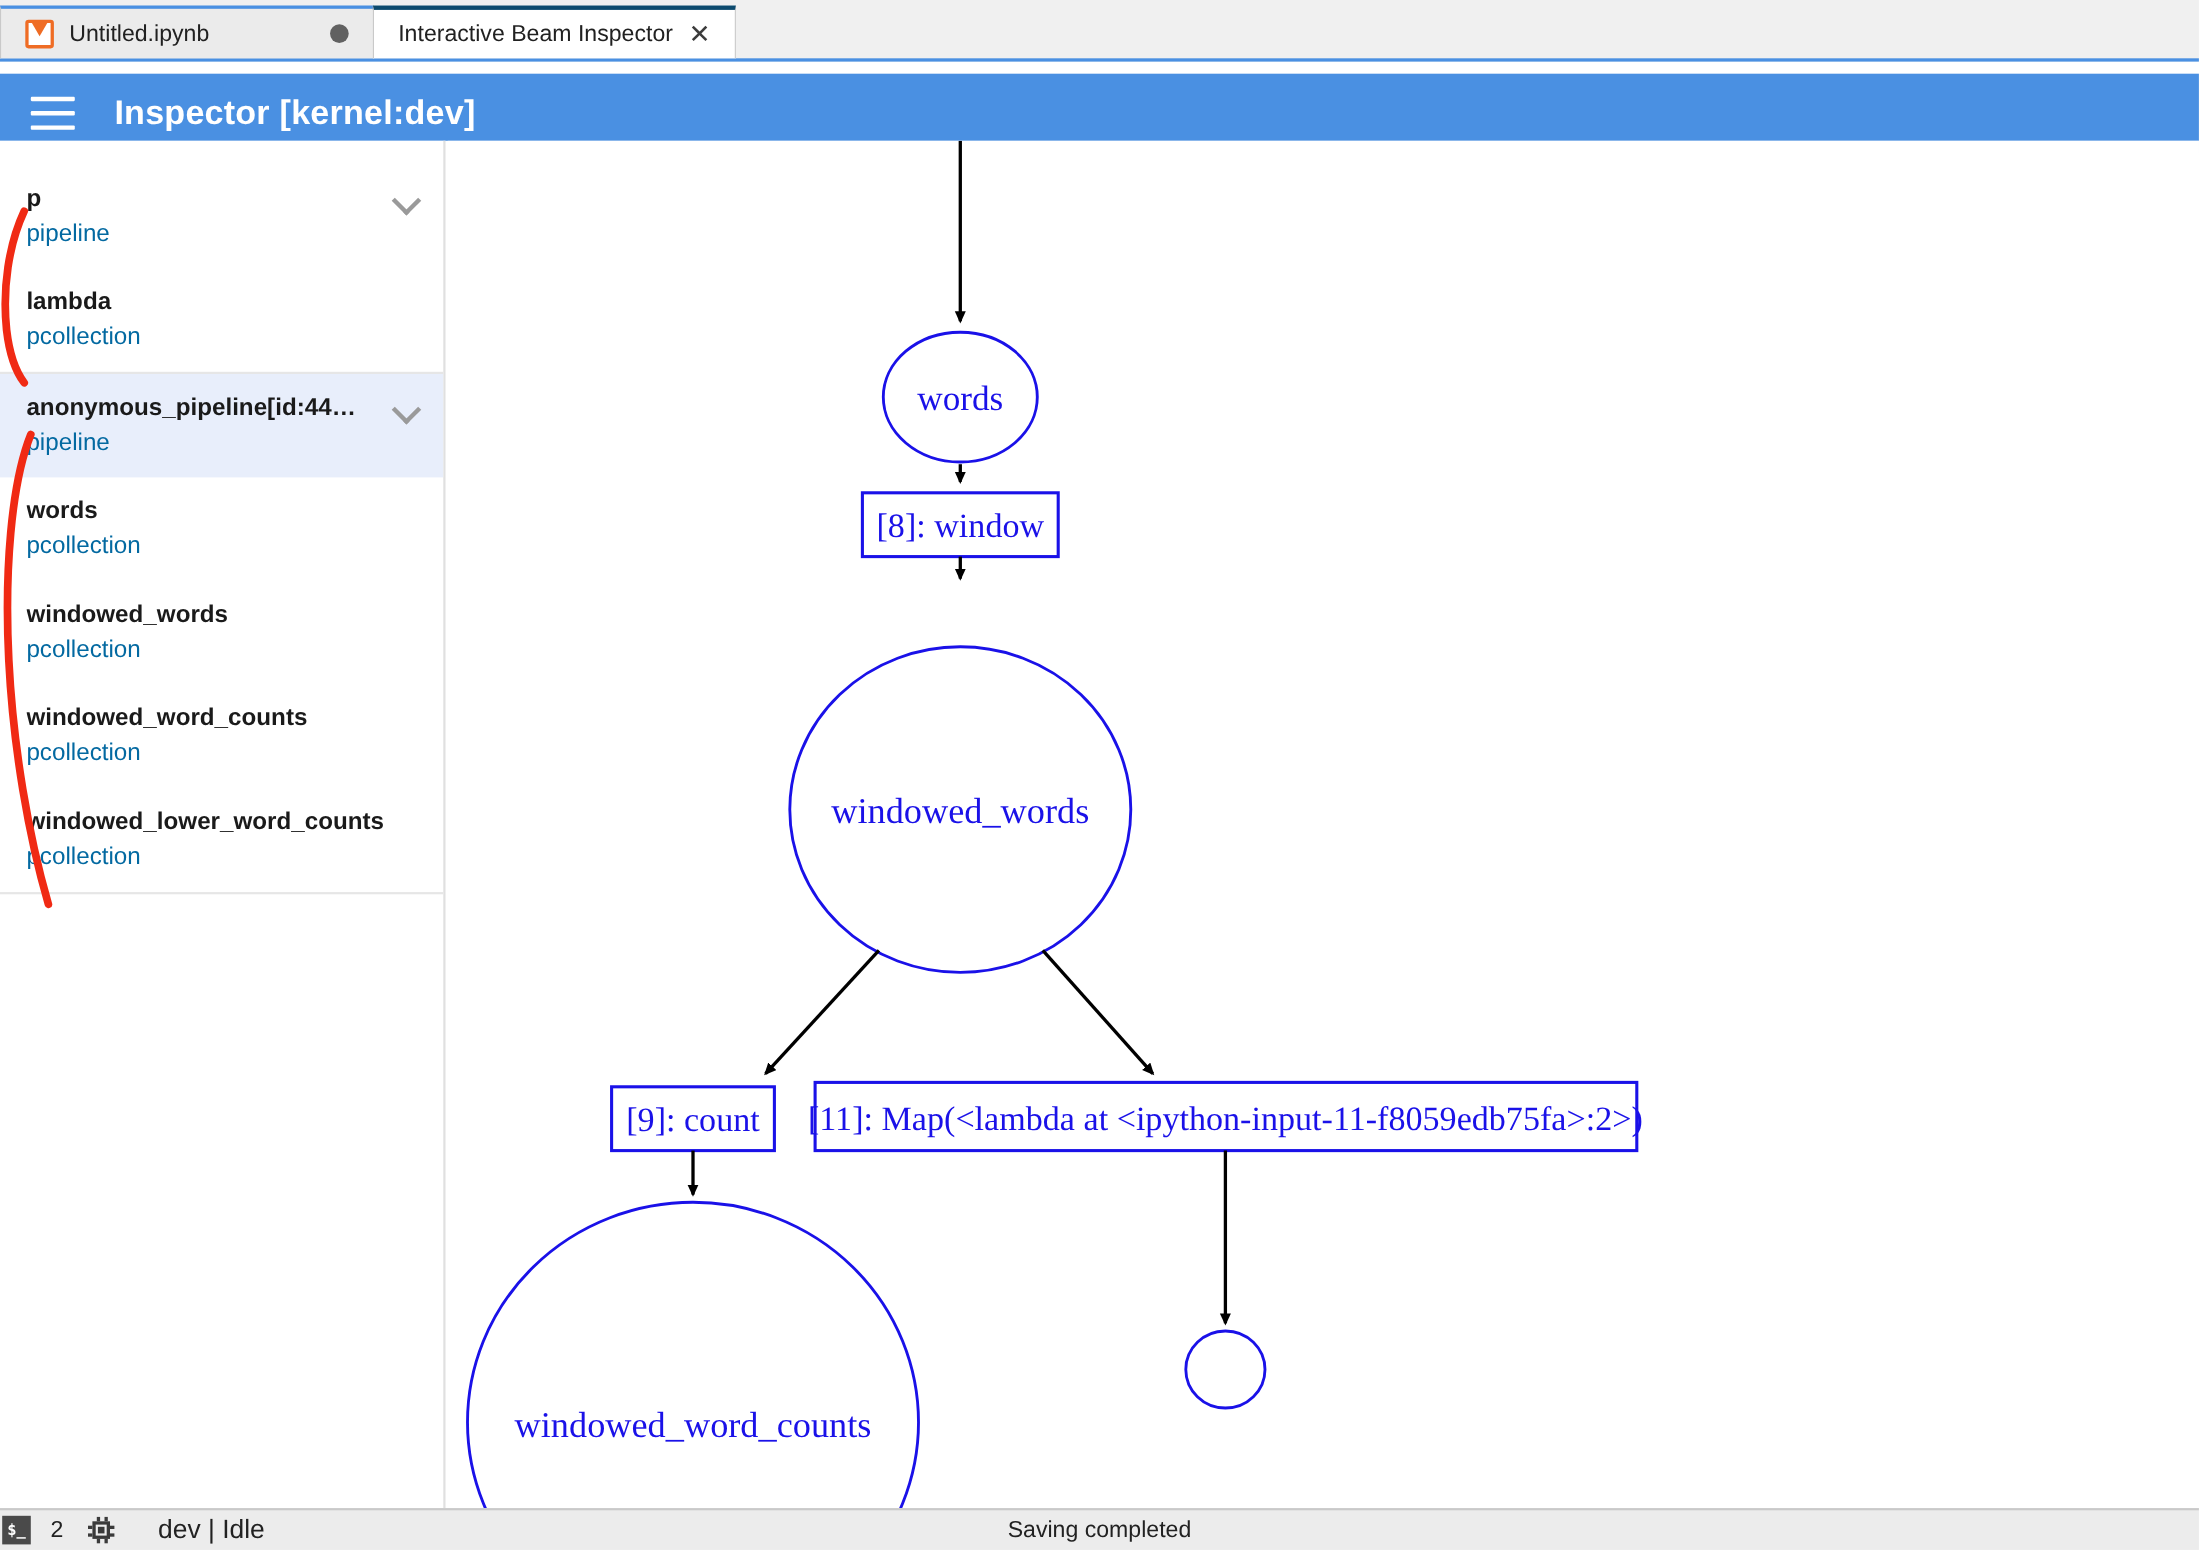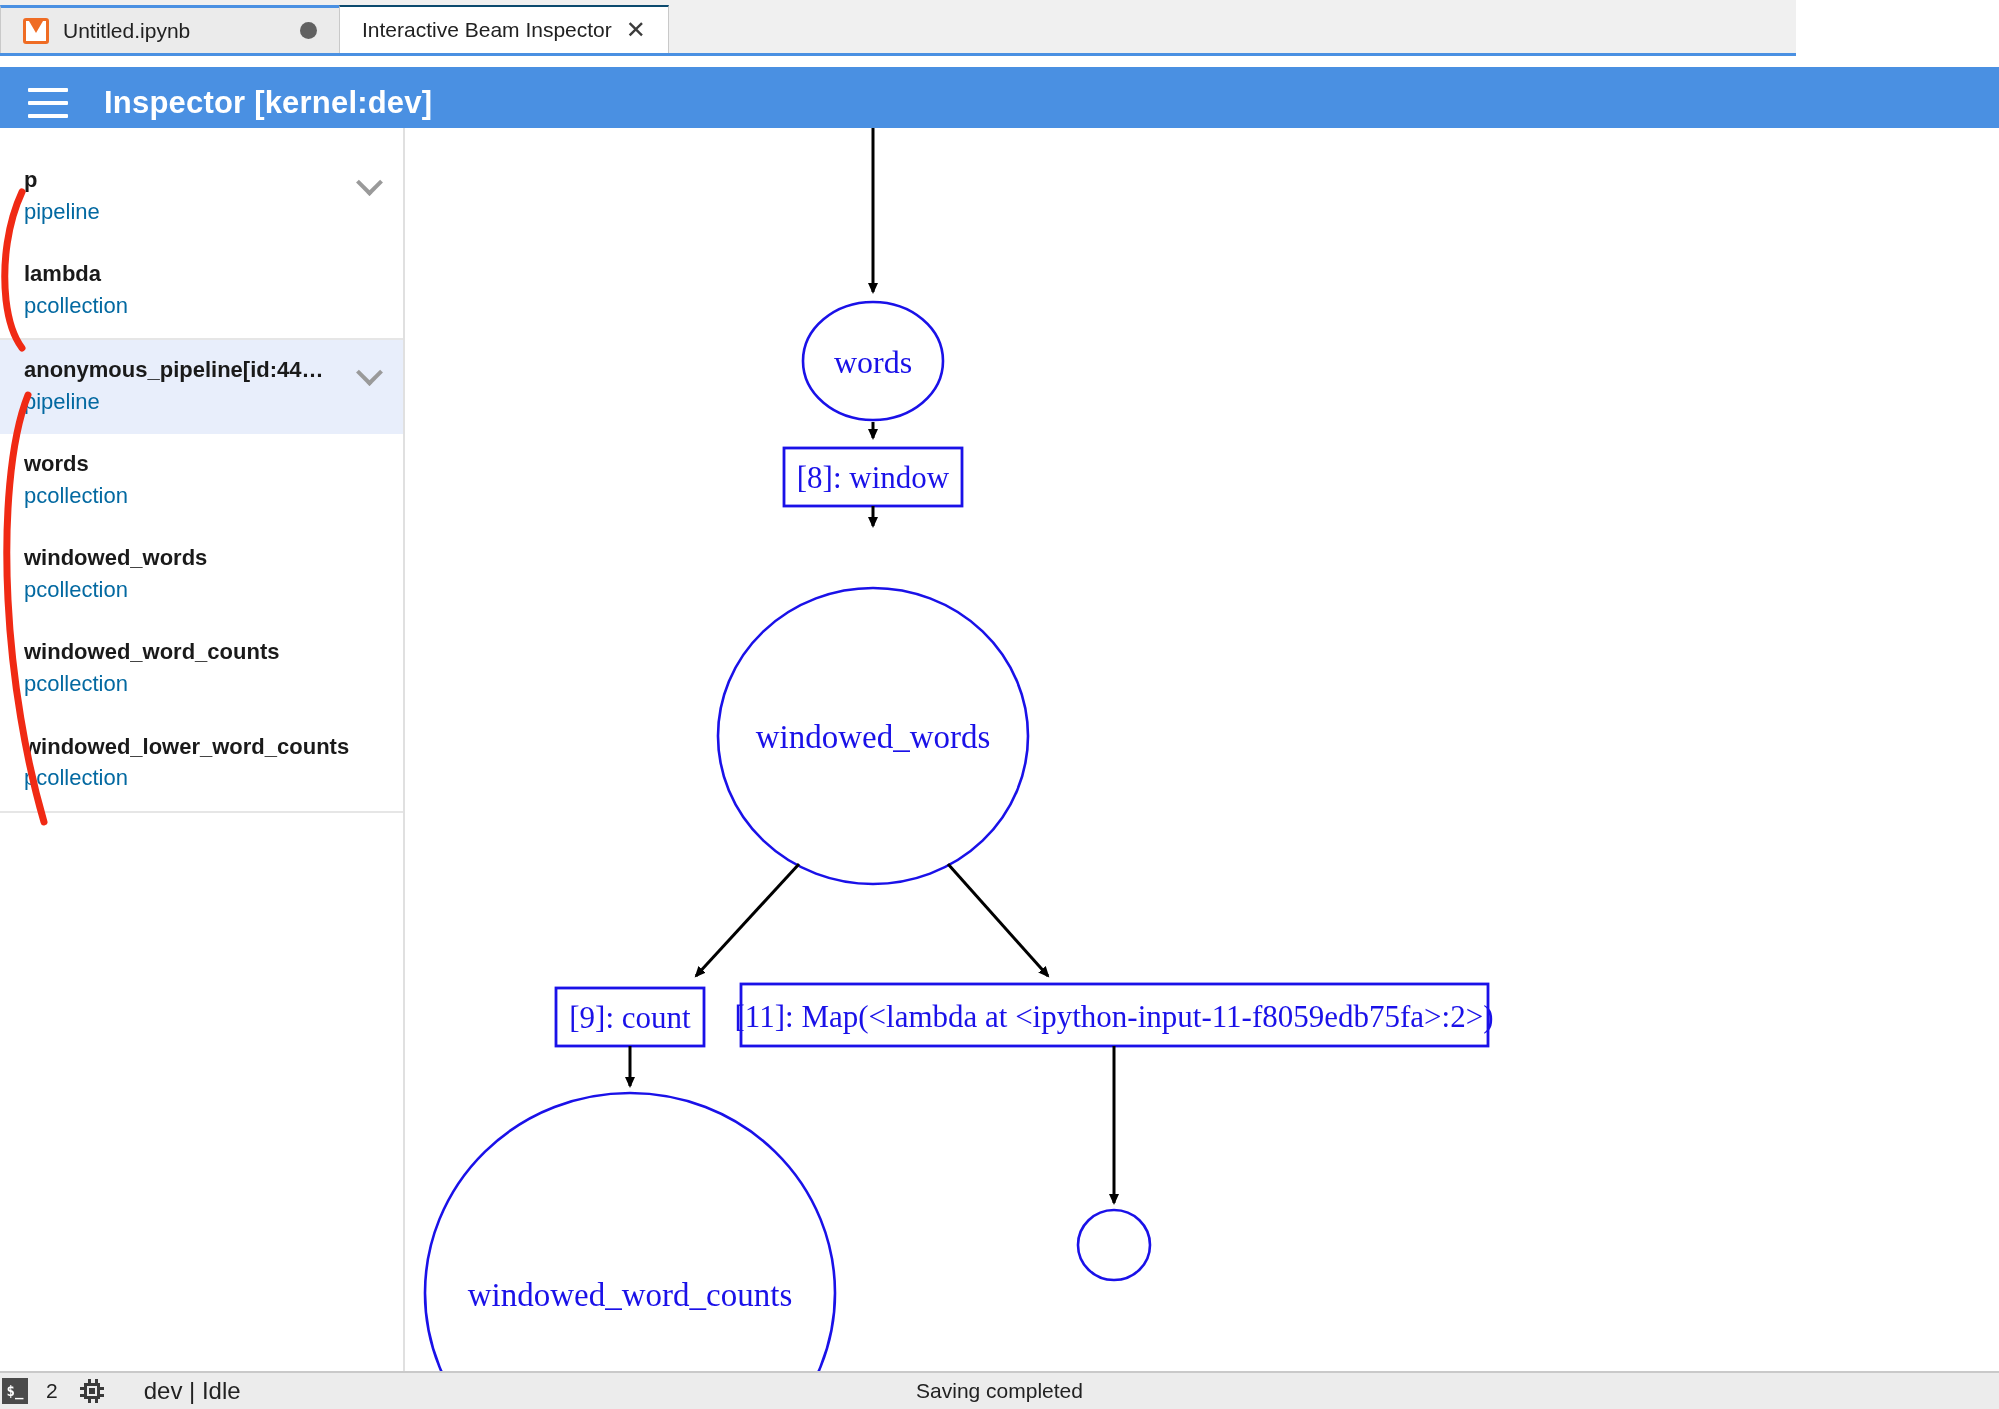--- a/index.html
+++ b/index.html
@@ -6,21 +6,21 @@
   body{
     width:1999px;height:1409px;
     background:#ffffff;
     font-family:"Liberation Sans", sans-serif;
     overflow:hidden;
     position:relative;
   }
 
   
   .tabbar{
-    position:absolute;left:0;top:0;width:1796px;height:56px;
+    position:absolute;left:0;top:0;width:1999px;height:56px;
     background:#f0f0f0;
     border-bottom:3px solid #4a90e2;
     display:flex;align-items:flex-end;
     box-sizing:border-box;
   }
   .tab{
     height:48px;box-sizing:border-box;
     display:flex;align-items:center;
     padding:0 22px;
     border:1px solid #c9c9c9;
@@ -29,21 +29,21 @@
     position:relative;
   }
   .tab.inactive{
     background:#ebebeb;
     border-top:3px solid #4a90e2;
     min-width:340px;
     justify-content:space-between;
   }
   .tab.active{
     background:#ffffff;
-    border-top:2px solid #0c4a6e;
+    border-top:4px solid #0c4a6e;
     margin-left:-1px;
   }
   .nb-icon{
     width:26px;height:26px;flex:0 0 26px;
     border:3px solid #ef6c24;border-radius:3px;
     margin-right:14px;
     position:relative;background:#fff;
     box-sizing:border-box;
   }
   .nb-icon::after{

